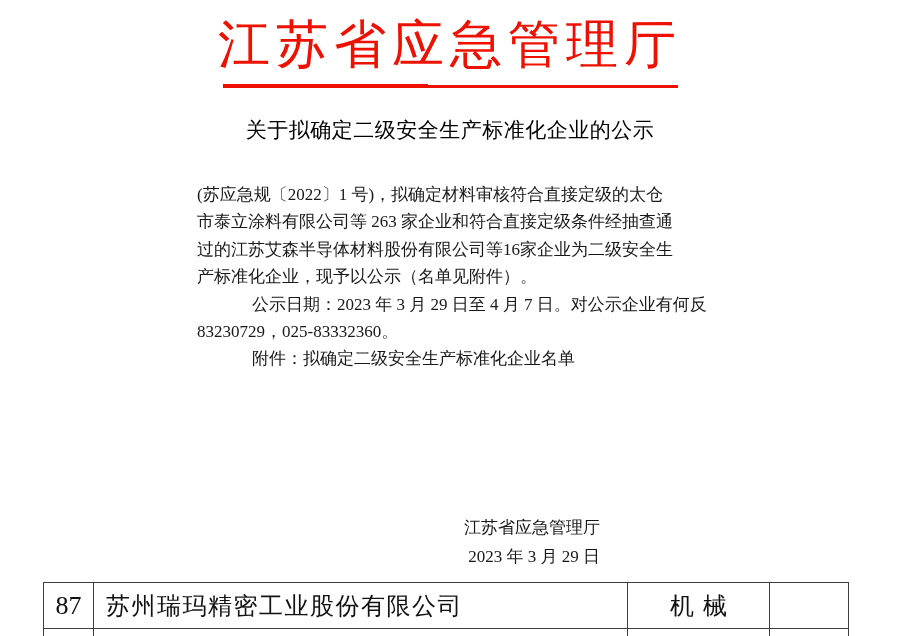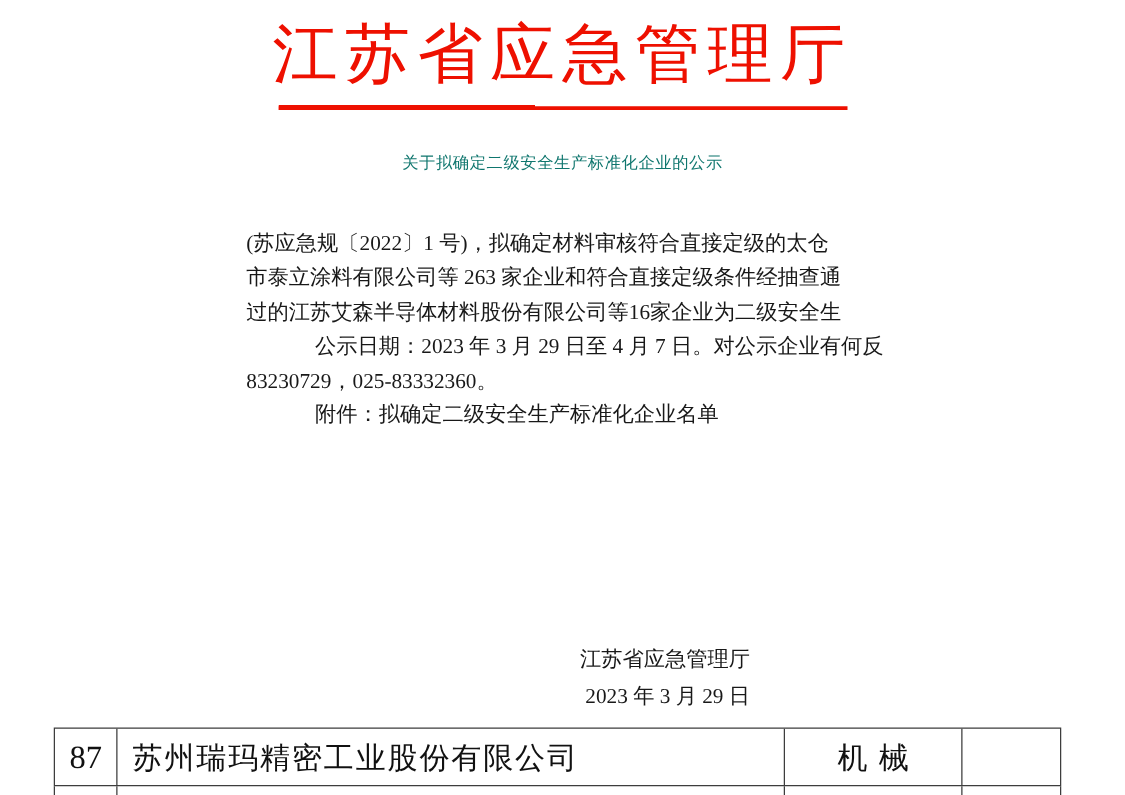--- a/index.html
+++ b/index.html
@@ -13,21 +13,21 @@
     font-family:"Liberation Sans","DejaVu Sans",sans-serif;
     font-size:52px;line-height:60px;letter-spacing:6px;color:#ee1000;
     white-space:nowrap;font-weight:500;
   }
   .red-line-base{position:absolute;top:85px;left:223px;width:455px;height:3px;background:#ee1000;}
   .red-line-thick{position:absolute;top:84px;left:223px;width:205px;height:4px;background:#ee1000;}
   
   .doc-title{
     position:absolute;top:117px;left:0;width:900px;text-align:center;
     font-family:"Liberation Sans","DejaVu Sans",sans-serif;
-    font-size:13px;line-height:26px;color:#0f766e;letter-spacing:0.5px;white-space:nowrap;
+    font-size:21px;line-height:26px;color:#000000;letter-spacing:0.5px;white-space:nowrap;
   }
   
   .body-block{
     position:absolute;top:181px;left:197px;width:490px;
     font-size:17px;line-height:27.4px;color:#181818;
   }
   .body-line{white-space:nowrap;}
   .body-line.indent{text-indent:55px;}
   .attachment-line{white-space:nowrap;text-indent:55px;}
   
@@ -65,20 +65,21 @@
   <div class="red-header">江苏省应急管理厅</div>
   <div class="red-line-base"></div>
   <div class="red-line-thick"></div>
 
   <div class="doc-title">关于拟确定二级安全生产标准化企业的公示</div>
 
   <div class="body-block">
     <div class="body-line">(苏应急规〔2022〕1 号)，拟确定材料审核符合直接定级的太仓</div>
     <div class="body-line">市泰立涂料有限公司等 263 家企业和符合直接定级条件经抽查通</div>
     <div class="body-line">过的江苏艾森半导体材料股份有限公司等16家企业为二级安全生</div>
+    <div class="body-line">产标准化企业，现予以公示（名单见附件）。</div>
     <div class="body-line indent">公示日期：2023 年 3 月 29 日至 4 月 7 日。对公示企业有何反</div>
     <div class="body-line">83230729，025-83332360。</div>
     <div class="attachment-line">附件：拟确定二级安全生产标准化企业名单</div>
   </div>
 
   <div class="signature">
     <div>江苏省应急管理厅</div>
     <div>2023 年 3 月 29 日</div>
   </div>
 

